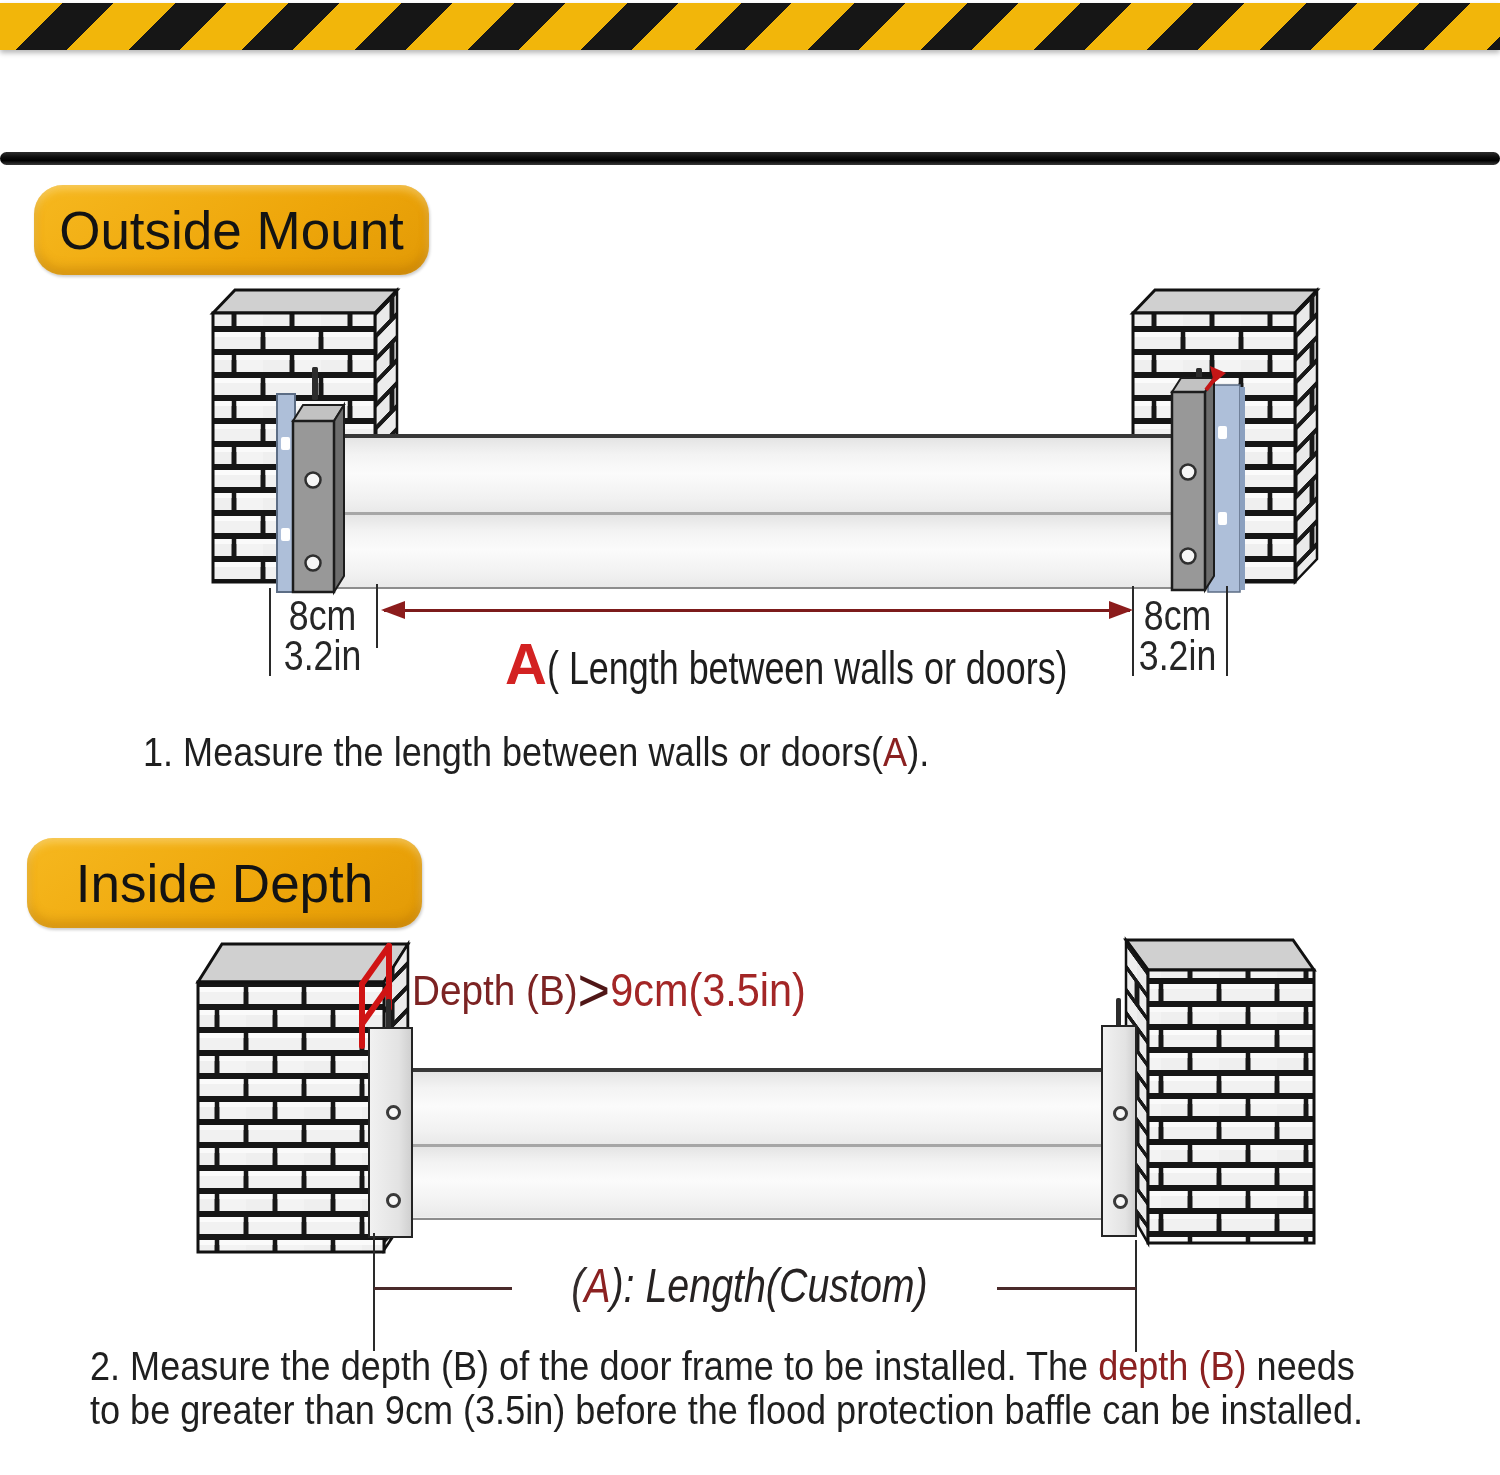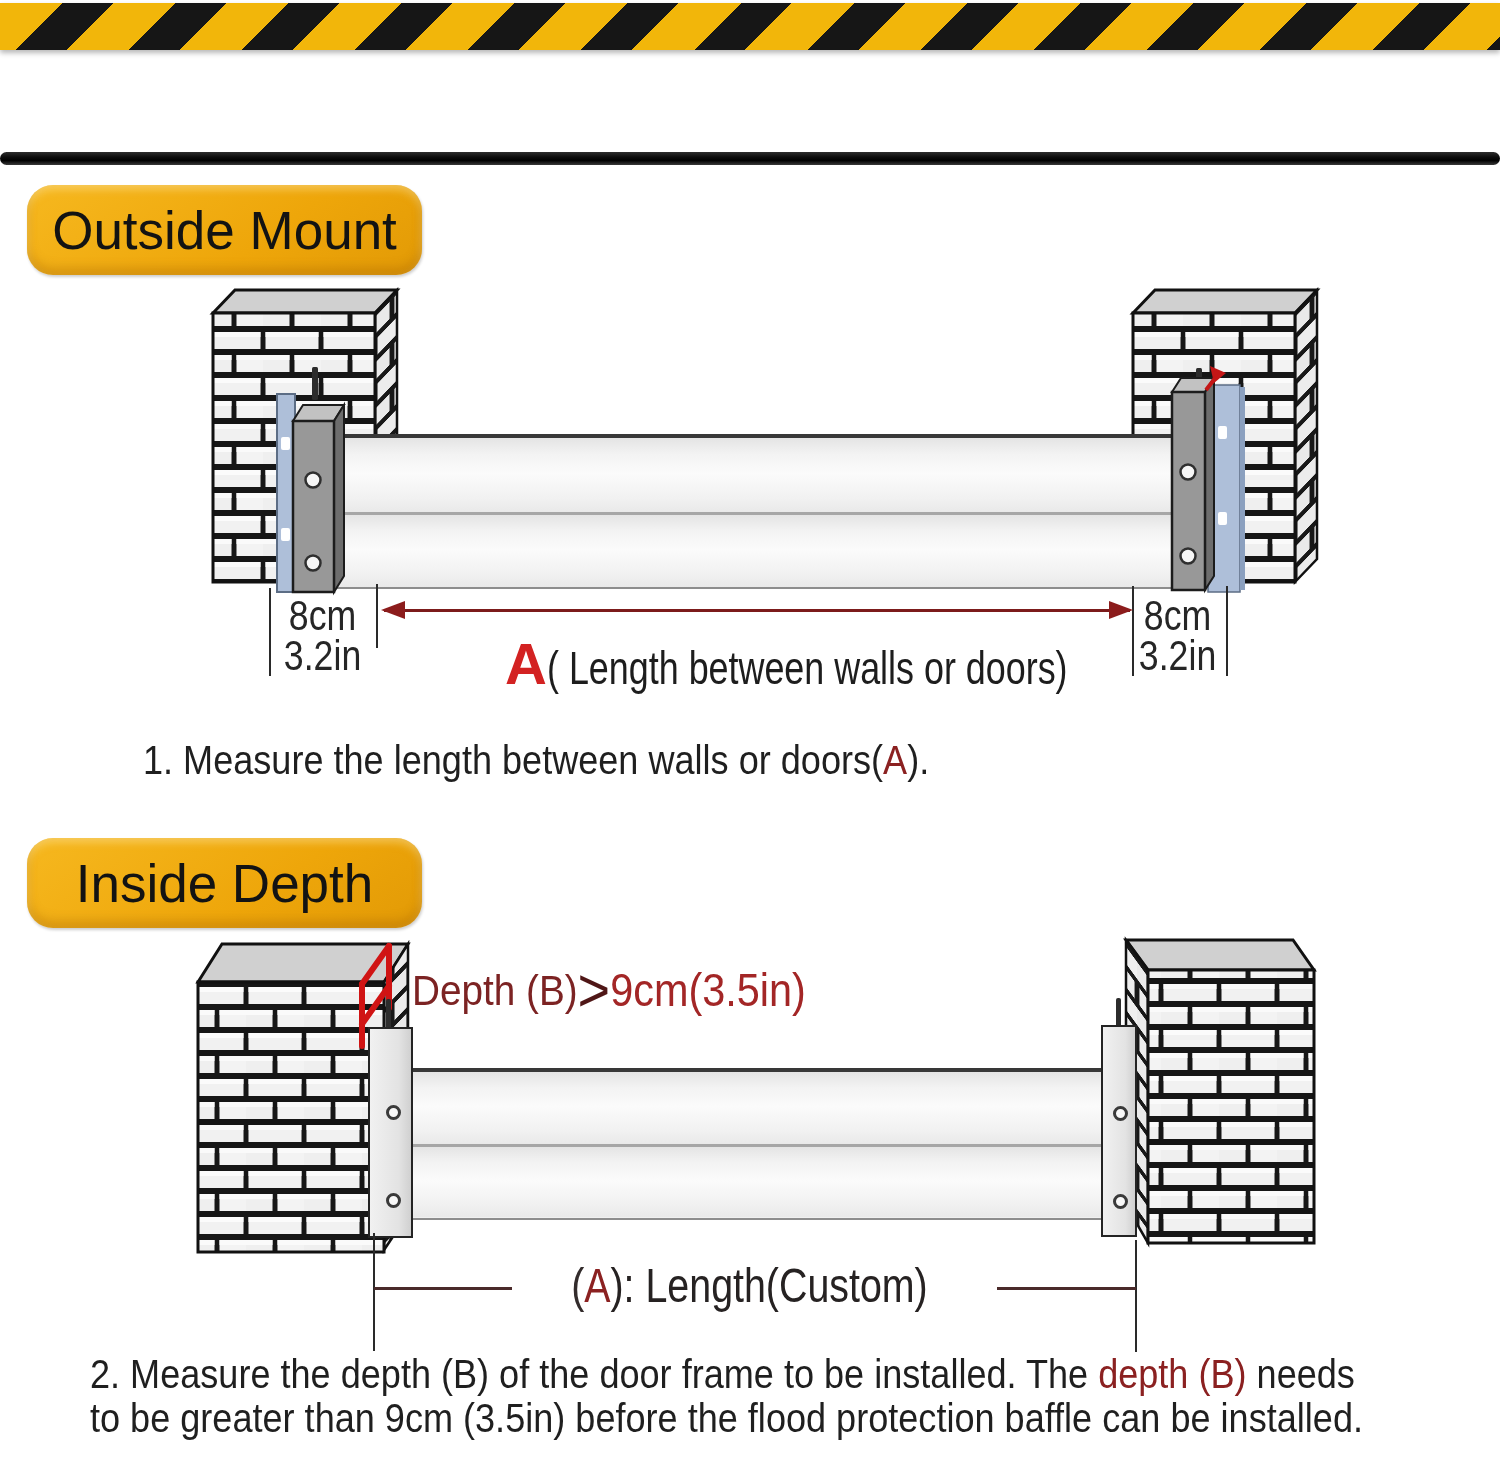--- a/index.html
+++ b/index.html
@@ -18,21 +18,21 @@
         transform:scaleX(.95);white-space:nowrap;
         text-shadow:3px 3px 1px rgba(255,255,255,.85),5px 5px 4px rgba(0,0,0,.3);}
   .divider{left:0;top:152px;width:1500px;height:13px;border-radius:7px;
         background:linear-gradient(180deg,#2e2e2e,#0c0c0c 40%,#000 65%,#3a3a3a);}
 
   
   .ylabel{width:395px;height:90px;border-radius:26px;display:flex;align-items:center;justify-content:center;
         background:linear-gradient(145deg,#f6b81f,#eea60a 60%,#e29a06);
         box-shadow:inset 0 -7px 11px rgba(140,80,0,.28),inset 0 4px 8px rgba(255,236,170,.5),1px 2px 3px rgba(0,0,0,.2);}
   .ylabel span{font-size:53px;color:#131313;white-space:nowrap;}
-  .lab-out{left:27px;top:185px;}
+  .lab-out{left:34px;top:185px;border-radius:29px;}
   .lab-in{left:27px;top:838px;}
 
   
   .barrier{background:#f0f0f0;border-top:4px solid #383838;border-left:2px solid #9b9b9b;
            border-right:2px solid #9b9b9b;border-bottom:2px solid #8d8d8d;box-sizing:border-box;}
   .panel{width:100%;background:linear-gradient(180deg,#e4e4e4 0%,#f3f3f3 22%,#fbfbfb 48%,#f1f1f1 82%,#e9e9e9 100%);}
   .seam{width:100%;height:3px;background:#a6a6a6;box-shadow:0 1px 0 #fdfdfd;}
   .hole{width:15px;height:15px;border-radius:50%;background:#f8f8f8;border:3px solid #3a3a3a;box-sizing:border-box;}
   .pin{background:#2c2c2c;border-radius:2px;}
   .tick{width:2px;background:#2a2a2a;}
@@ -46,21 +46,21 @@
   .channel{background:linear-gradient(90deg,#f1f1f1,#e3e3e3 70%,#d0d0d0);border:2px solid #242424;box-sizing:border-box;}
 
   
   .dimtext{font-size:42px;color:#262626;text-align:center;line-height:40px;}
   .cond{display:inline-block;transform:scaleX(.88);transform-origin:0 50%;white-space:nowrap;}
   .condc{display:inline-block;transform:scaleX(.82);transform-origin:50% 50%;white-space:nowrap;}
   .cond85{display:inline-block;transform:scaleX(.85);transform-origin:50% 50%;}
   .a-red{color:#d32222;font-weight:bold;font-size:58px;}
   .maroon{color:#8b2121;}
   .steps{font-size:41px;line-height:48px;color:#1f1f1f;}
-  .steps p{margin:16px 0 10px 0;}
+  .steps p{margin:8px 0 10px 0;}
   .alen{font-size:46px;color:#1d1d1d;}
   .depth-label{font-size:43px;color:#7c2323;}
   .depth-gt{font-size:62px;color:#4f1616;line-height:50px;}
   .depth-val{font-size:46px;color:#a32626;}
   .dim2{font-size:48px;color:#262222;text-align:center;}
 </style>
 </head>
 <body>
 
 <div class="stage">
@@ -224,21 +224,21 @@
     <div class="abs hole" style="left:10px;top:79px;"></div>
     <div class="abs hole" style="left:10px;top:167px;"></div>
   </div>
 
   
   <div class="abs tick" style="left:373px;top:1233px;height:118px;"></div>
   <div class="abs tick" style="left:1135px;top:1240px;height:112px;"></div>
   <div class="abs seg" style="left:374px;top:1287px;width:138px;"></div>
   <div class="abs seg" style="left:997px;top:1287px;width:139px;"></div>
 
-  <div class="abs dim2" style="left:374px;top:1258px;width:750px;">
+  <div class="abs dim2" style="left:374px;top:1258px;width:750px;font-style:italic;">
     <span class="condc"><span style="color:#332c2c;">(</span><span class="maroon">A</span><span>): Length(Custom)</span></span>
   </div>
 
   
   <div class="abs steps" style="left:90px;top:1336px;width:1400px;font-size:41px;line-height:46px;">
     <p style="line-height:44px;"><span class="cond" style="white-space:normal;width:1560px;"><span>2. Measure the depth (B) of the door frame to be installed. The </span><span class="maroon">depth (B)</span><span> needs</span><br><span>to be greater than 9cm (3.5in) before the flood protection baffle can be installed.</span></span></p>
   </div>
 
 </div>
 

